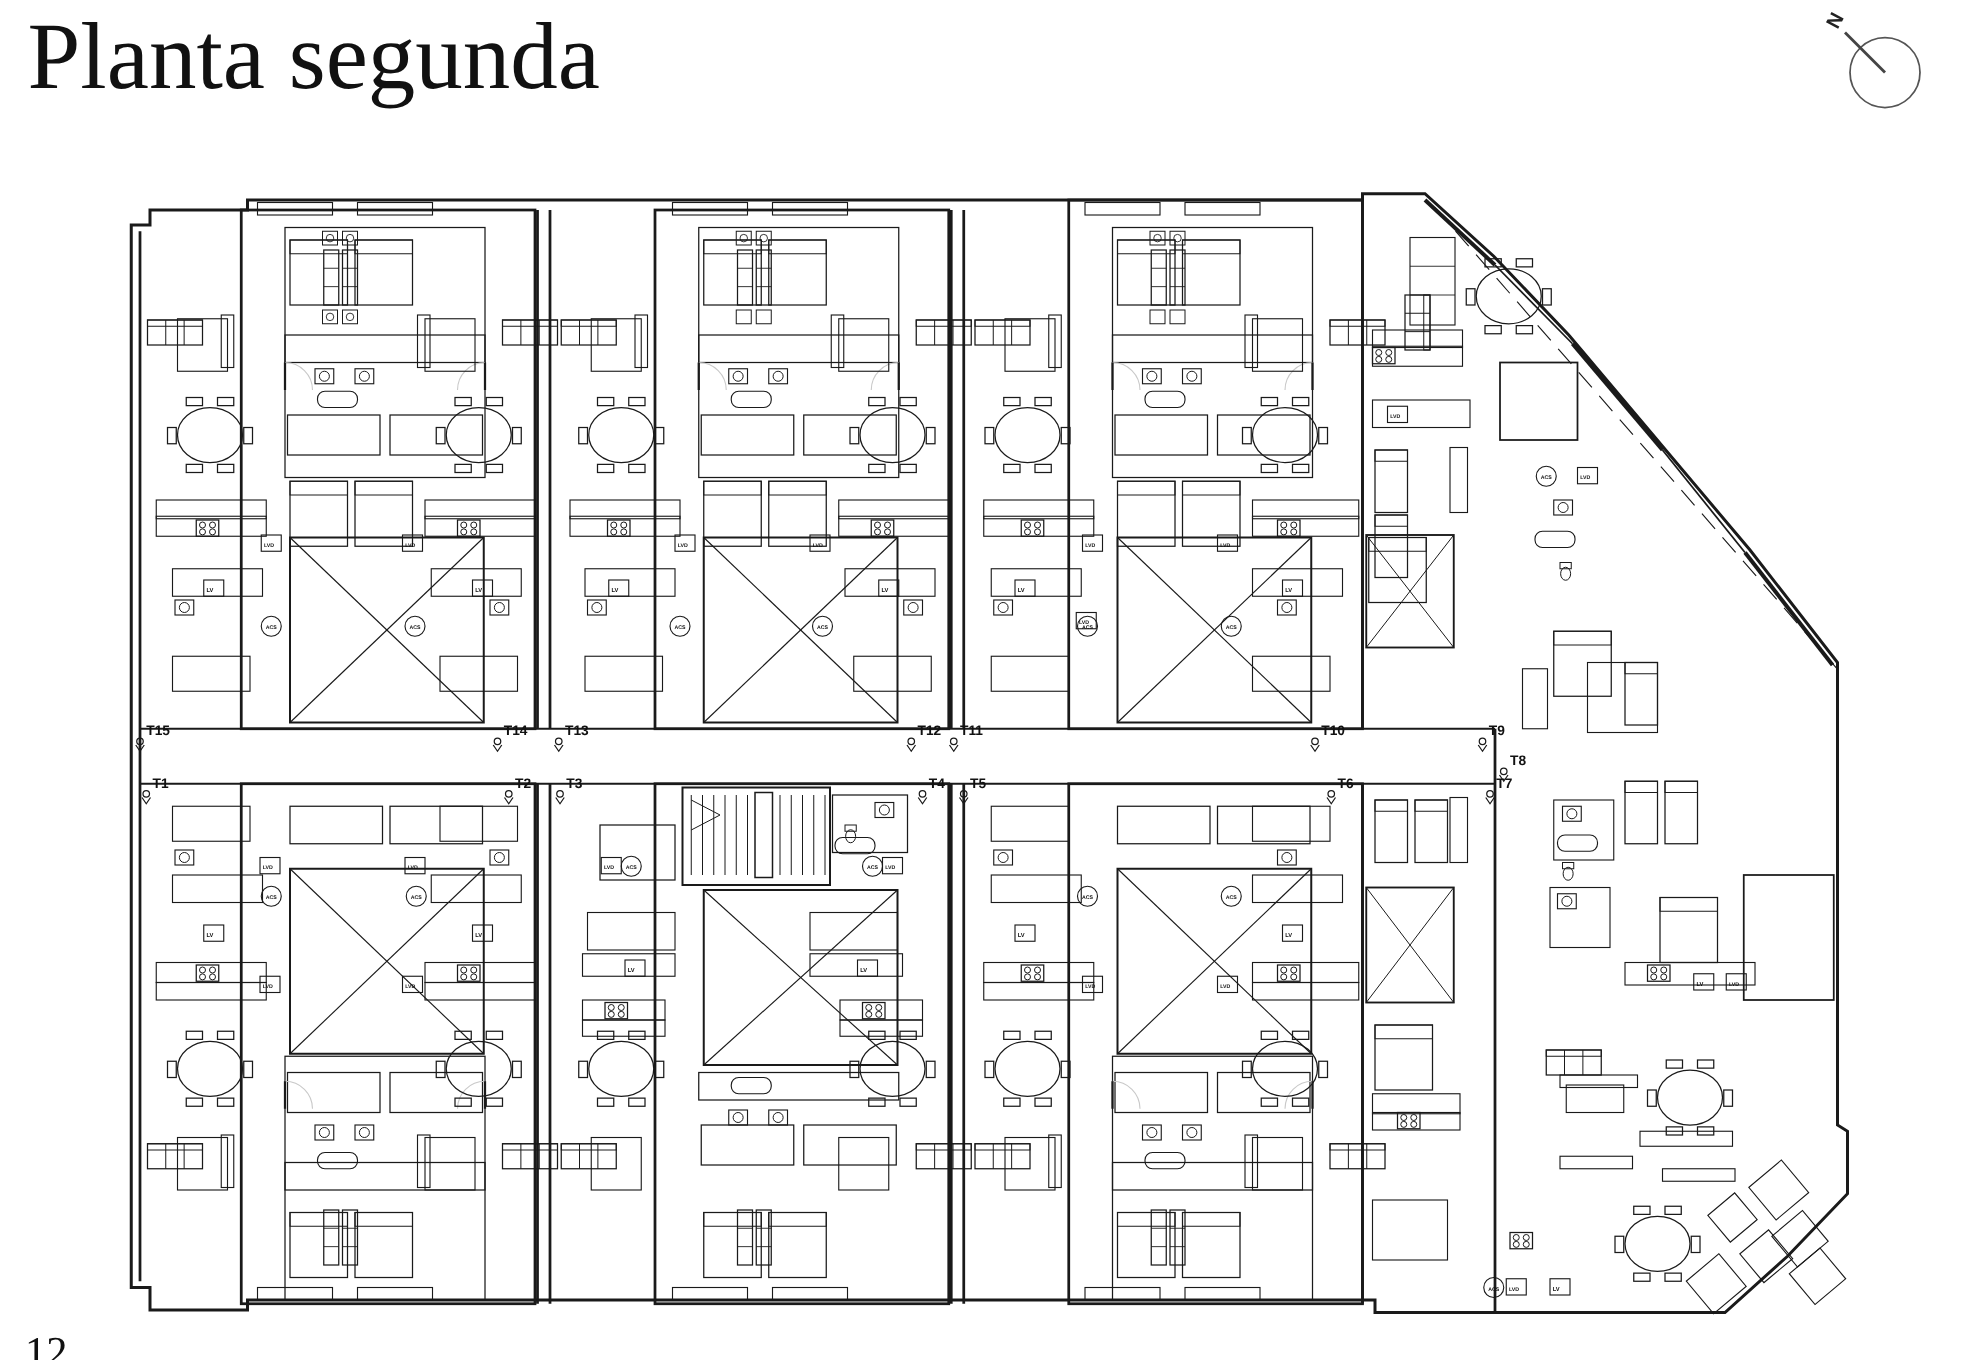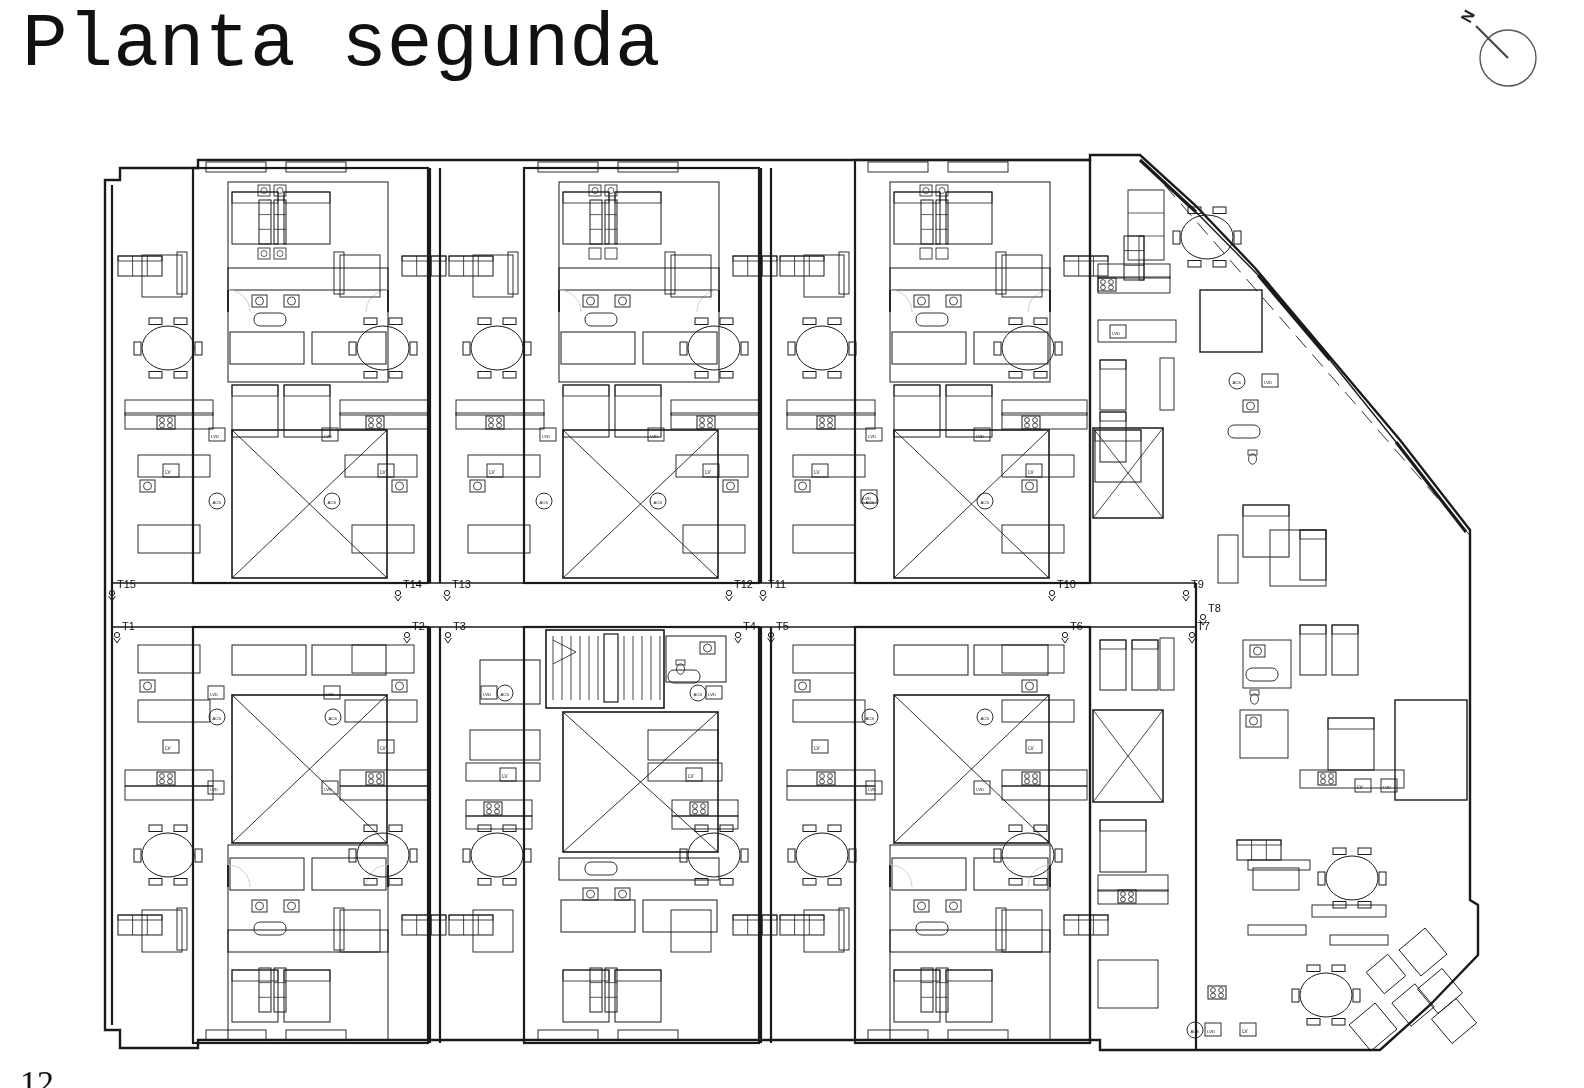--- a/index.html
+++ b/index.html
@@ -3,31 +3,31 @@
 <meta charset="utf-8">
 <title>Planta segunda</title>
 <style>
   html,body{margin:0;padding:0;background:#ffffff;}
   body{
     width:1584px;height:1088px;position:relative;overflow:hidden;
     font-family:"Liberation Sans",sans-serif;color:#111;
   }
   #page-title{
     position:absolute;left:22px;top:6px;
-    font-family:Liberation Mono, monospace;
+    font-family:Liberation Serif, serif;
     font-size:76px;font-weight:400;letter-spacing:0px;color:#111;
     line-height:1.05;white-space:nowrap;
   }
   #north-symbol{position:absolute;right:28px;top:8px;width:110px;height:90px;}
   #page-number{
     position:absolute;left:20px;top:1066px;
     font-family:"Liberation Serif","DejaVu Serif",serif;
     font-size:34px;color:#111;line-height:1;
   }
-  #plan-canvas{position:absolute;left:0;top:0;width:1584px;height:1088px;}
+  #plan-canvas{position:absolute;left:0;top:0;width:1584px;height:1088px;font-weight:bold;}
   svg{display:block;}
   .lbl{font-family:"Liberation Sans",sans-serif;font-size:11px;fill:#111;}
   .micro{font-family:"Liberation Sans",sans-serif;font-size:4.6px;fill:#111;}
   .micro2{font-family:"Liberation Sans",sans-serif;font-size:4.2px;fill:#111;}
 </style>
 </head>
 <body>
 
 <div id="page-title">Planta segunda</div>
 

